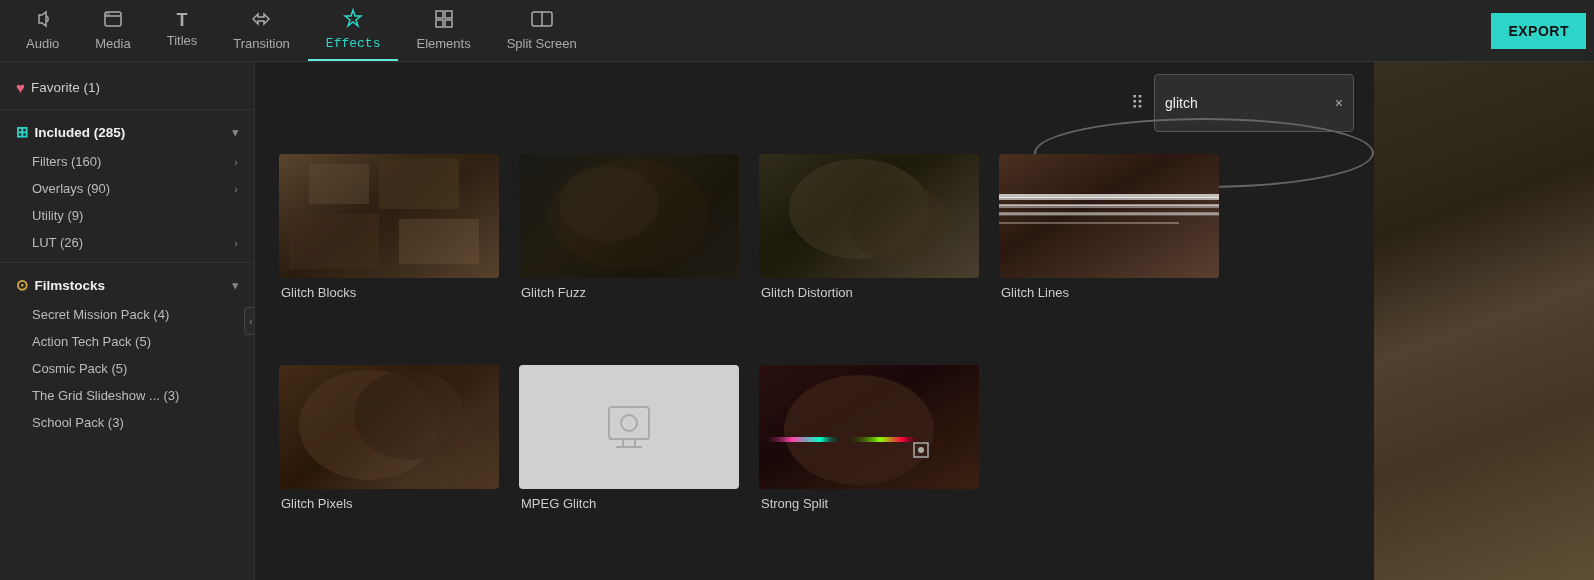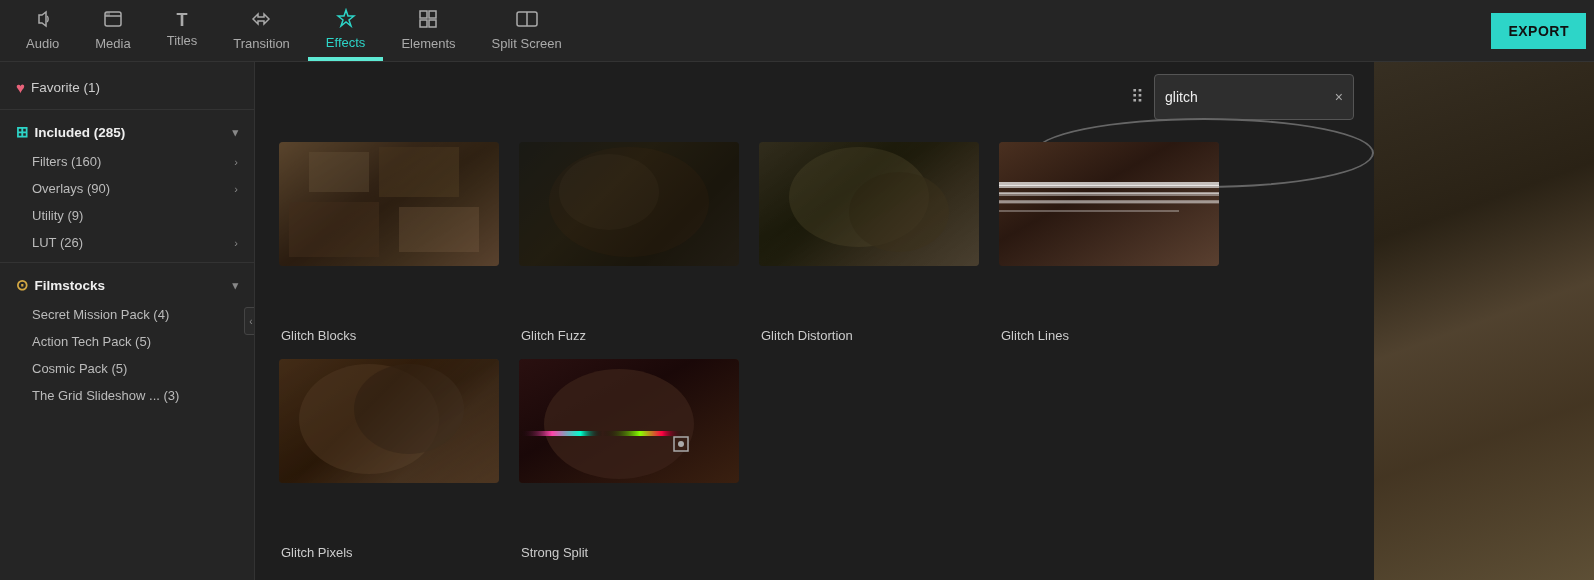--- a/index.html
+++ b/index.html
@@ -32,21 +32,22 @@
       padding: 6px 18px;
       cursor: pointer;
       color: #aaa;
       font-size: 13px;
       gap: 4px;
       border-bottom: 2px solid transparent;
       height: 100%;
     }
     .nav-item.active {
       color: #2dd5c8;
-      border-bottom: 4px solid #5eead4;
+      border-bottom: 2px solid #5eead4;
+      font-family: Liberation Mono, monospace;
     }
     .nav-icon { font-size: 18px; line-height: 1; }
     .nav-spacer { flex: 1; }
     .export-btn {
       background: #2dd5c8;
       color: #111;
       font-weight: 700;
       font-size: 14px;
       border: none;
       padding: 10px 17px;
@@ -143,21 +144,21 @@
       color: #aaa;
       font-size: 18px;
       cursor: pointer;
     }
     .search-input-wrap {
       display: flex;
       align-items: center;
       background: #2e2e2e;
       border: 1px solid #555;
       border-radius: 4px;
-      padding: 14px 10px;
+      padding: 20px 10px;
       gap: 8px;
       width: 200px;
     }
     .search-input {
       background: transparent;
       border: none;
       color: #eee;
       font-size: 14px;
       outline: none;
       flex: 1;
@@ -188,21 +189,20 @@
       gap: 16px 20px;
       padding: 10px 24px 20px 24px;
       overflow-y: auto;
       flex: 1;
     }
     .effect-item {
       display: flex;
       flex-direction: column;
       gap: 7px;
       cursor: pointer;
-      justify-content: space-between;
     }
     .effect-thumb {
       width: 220px;
       height: 124px;
       border-radius: 4px;
       overflow: hidden;
       background: #333;
       position: relative;
     }
     .effect-thumb-placeholder {
@@ -388,20 +388,23 @@
       <span>Secret Mission Pack (4)</span>
     </div>
     <div class="sidebar-sub-item">
       <span>Action Tech Pack (5)</span>
     </div>
     <div class="sidebar-sub-item">
       <span>Cosmic Pack (5)</span>
     </div>
     <div class="sidebar-sub-item">
       <span>The Grid Slideshow ... (3)</span>
+    </div>
+    <div class="sidebar-sub-item">
+      <span>School Pack (3)</span>
     </div>
 
     <div class="sidebar-collapse-btn" style="top:50%;transform:translateY(-50%);">‹</div>
   </div>
 
   <div class="content-area">
 
     <div class="search-bar">
       <span class="search-dots">⠿</span>
       <div class="search-input-wrap">
@@ -494,20 +497,35 @@
                 <stop offset="100%" stop-color="#5a4028"></stop>
               </linearGradient>
             </defs>
             <ellipse cx="90" cy="60" rx="70" ry="55" fill="#5a4028" opacity="0.7"></ellipse>
             <ellipse cx="130" cy="50" rx="55" ry="45" fill="#3a2818" opacity="0.8"></ellipse>
           </svg>
         </div>
         <span class="effect-name">Glitch Pixels</span>
       </div>
 
+      <div class="effect-item">
+        <div class="effect-thumb">
+          <div class="effect-thumb-placeholder">
+            <svg width="50" height="50" viewBox="0 0 50 50" fill="#aaa">
+              <rect x="5" y="5" width="40" height="32" rx="3" fill="none" stroke="#aaa" stroke-width="2"></rect>
+              <circle cx="25" cy="21" r="8" fill="none" stroke="#aaa" stroke-width="2"></circle>
+              <line x1="5" y1="37" x2="45" y2="37" stroke="#aaa" stroke-width="2"></line>
+              <line x1="19" y1="37" x2="19" y2="45" stroke="#aaa" stroke-width="2"></line>
+              <line x1="31" y1="37" x2="31" y2="45" stroke="#aaa" stroke-width="2"></line>
+              <line x1="12" y1="45" x2="38" y2="45" stroke="#aaa" stroke-width="2"></line>
+            </svg>
+          </div>
+        </div>
+        <span class="effect-name">MPEG Glitch</span>
+      </div>
 
       <div class="effect-item">
         <div class="effect-thumb thumb-strong-glitch">
           <svg width="220" height="124" viewBox="0 0 220 124" style="position:absolute;top:0;left:0;">
             <rect width="220" height="124" fill="url(#sg1)"></rect>
             <defs>
               <linearGradient id="sg1" x1="0" y1="0" x2="1" y2="1">
                 <stop offset="0%" stop-color="#2a1010"></stop>
                 <stop offset="40%" stop-color="#1a0808"></stop>
                 <stop offset="100%" stop-color="#3a2010"></stop>

